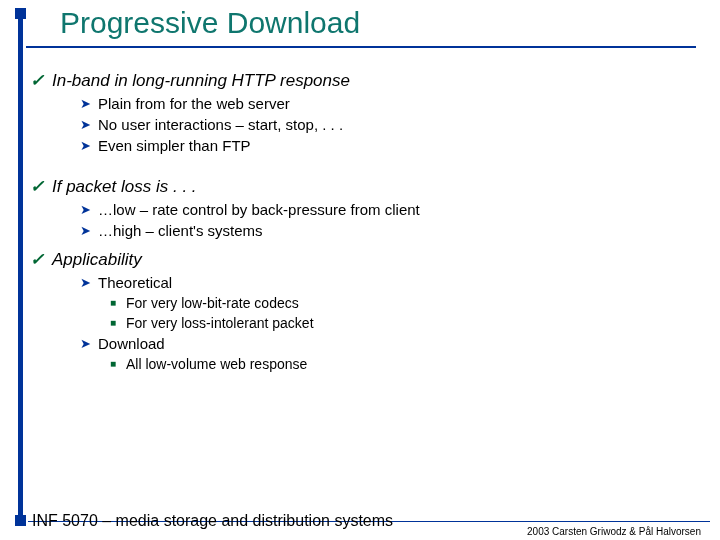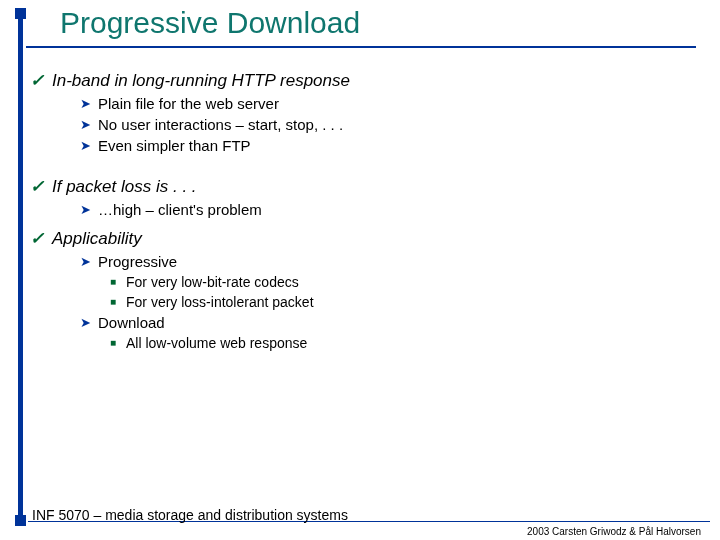--- a/index.html
+++ b/index.html
@@ -104,22 +104,22 @@
     position: absolute;
     left: 28px;
     right: 10px;
     bottom: 18px;
     height: 1px;
     background: #003399;
   }
   .footer-left {
     position: absolute;
     left: 32px;
-    bottom: 17px;
-    font-size: 14px;
+    bottom: 10px;
+    font-size: 16px;
     color: #000;
   }
   .footer-right {
     position: absolute;
     right: 19px;
     bottom: 3px;
     font-size: 10px;
     color: #000;
   }
 </style>
@@ -133,41 +133,44 @@
 
   <div class="title">Progressive Download</div>
   <div class="title-underline"></div>
 
   <div class="content">
 
     <div class="lvl1">
       <span class="check">✓</span><span>In-band in long-running HTTP response</span>
     </div>
     <div class="lvl2">
-      <span class="arrow">➤</span><span>Plain file for the web server</span>
+      <span class="arrow">➤</span><span>Plain from for the web server</span>
     </div>
     <div class="lvl2">
       <span class="arrow">➤</span><span>No user interactions – start, stop, . . .</span>
     </div>
     <div class="lvl2">
       <span class="arrow">➤</span><span>Even simpler than FTP</span>
     </div>
 
     <div class="lvl1" style="margin-top:22px">
       <span class="check">✓</span><span>If packet loss is . . .</span>
     </div>
     <div class="lvl2">
-      <span class="arrow">➤</span><span>…high – client's problem</span>
+      <span class="arrow">➤</span><span>…low – rate control by back-pressure from client</span>
+    </div>
+    <div class="lvl2">
+      <span class="arrow">➤</span><span>…high – client's systems</span>
     </div>
 
     <div class="lvl1" style="">
       <span class="check">✓</span><span>Applicability</span>
     </div>
     <div class="lvl2">
-      <span class="arrow">➤</span><span>Progressive</span>
+      <span class="arrow">➤</span><span>Theoretical</span>
     </div>
     <div class="lvl3">
       <span class="dot">■</span><span>For very low-bit-rate codecs</span>
     </div>
     <div class="lvl3">
       <span class="dot">■</span><span>For very loss-intolerant packet</span>
     </div>
     <div class="lvl2">
       <span class="arrow">➤</span><span>Download</span>
     </div>

